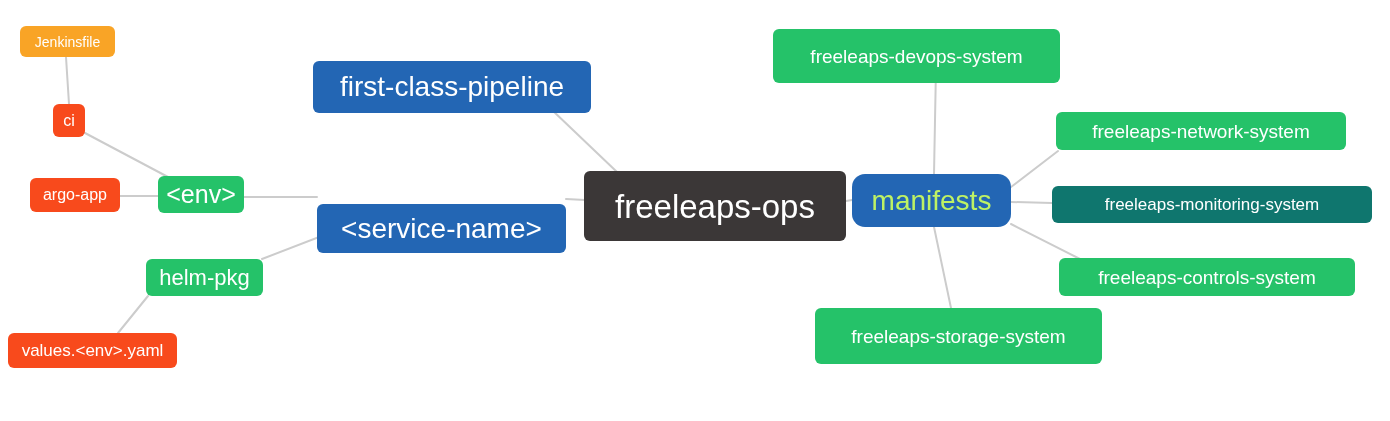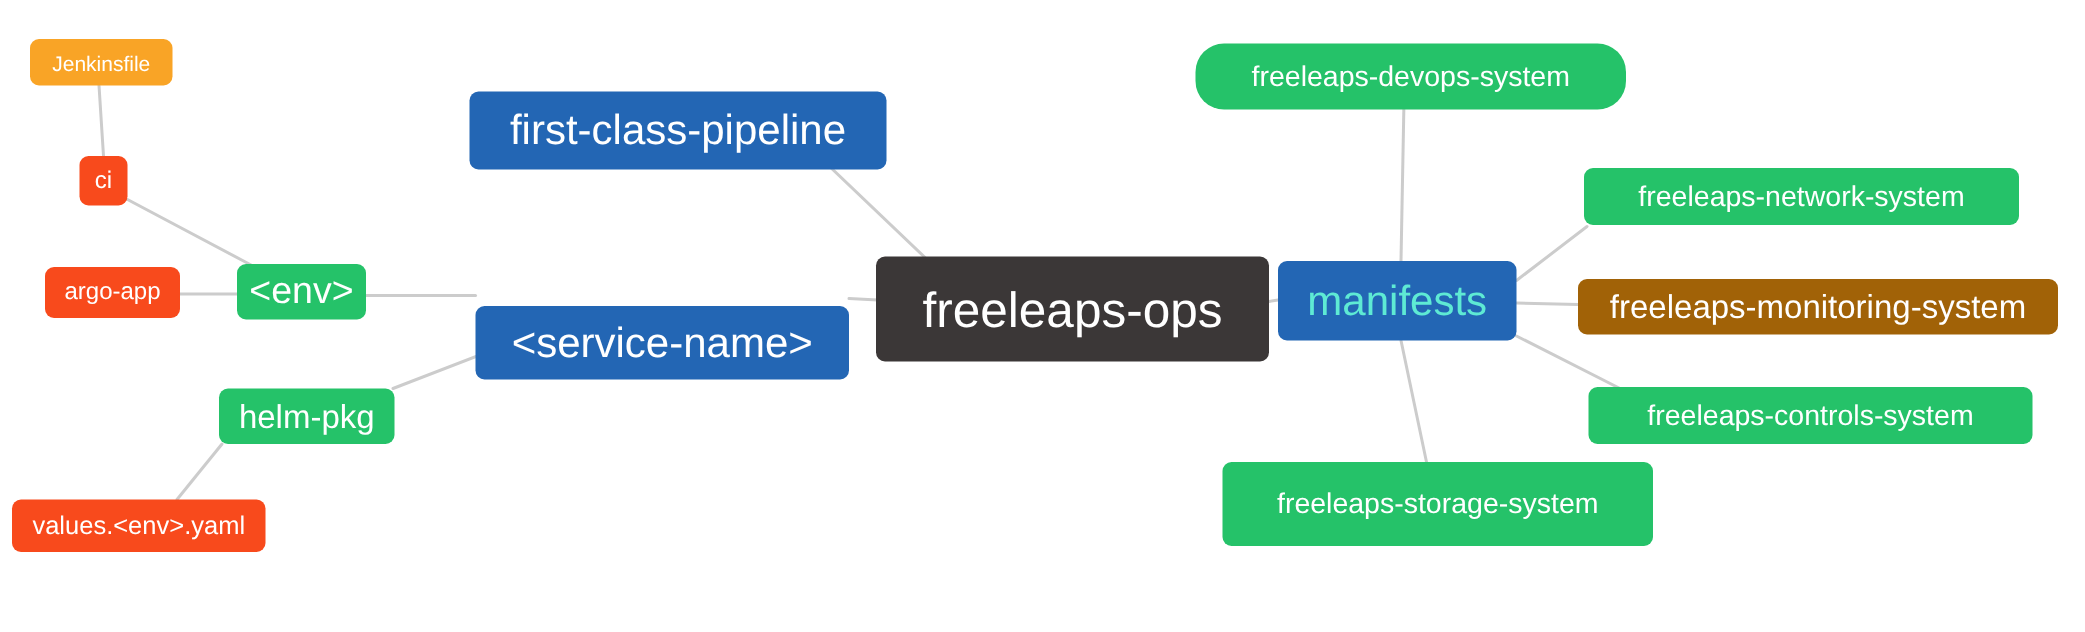--- a/index.html
+++ b/index.html
@@ -60,19 +60,19 @@
     </svg>
 <div class="node" style="left: 20px; top: 26px; width: 95px; height: 31px; font-size: 14px; background: rgb(249, 164, 38); color: rgb(255, 255, 255);">Jenkinsfile</div>
     <div class="node" style="left: 53px; top: 104px; width: 32px; height: 33px; font-size: 16px; background: rgb(248, 74, 28); color: rgb(255, 255, 255);">ci</div>
     <div class="node" style="left: 30px; top: 178px; width: 90px; height: 34px; font-size: 16px; background: rgb(248, 74, 28); color: rgb(255, 255, 255);">argo-app</div>
     <div class="node" style="left: 158px; top: 176px; width: 86px; height: 37px; font-size: 25px; background: rgb(37, 194, 105); color: rgb(255, 255, 255);">&lt;env&gt;</div>
     <div class="node" style="left: 146px; top: 259px; width: 117px; height: 37px; font-size: 22px; background: rgb(37, 194, 105); color: rgb(255, 255, 255);">helm-pkg</div>
     <div class="node" style="left: 8px; top: 333px; width: 169px; height: 35px; font-size: 17px; background: rgb(248, 74, 28); color: rgb(255, 255, 255);">values.&lt;env&gt;.yaml</div>
     <div class="node" style="left: 313px; top: 37px; width: 278px; height: 52px; font-size: 28px; background: rgb(35, 102, 180); color: rgb(255, 255, 255); margin-top: 24px;">first-class-pipeline</div>
     <div class="node" style="left: 317px; top: 172px; width: 249px; height: 49px; font-size: 28px; background: rgb(35, 102, 180); color: rgb(255, 255, 255); margin-top: 32px;">&lt;service-name&gt;</div>
     <div class="node" style="left: 584px; top: 171px; width: 262px; height: 70px; font-size: 33px; background: rgb(59, 55, 55); color: rgb(255, 255, 255);">freeleaps-ops</div>
-    <div class="node" style="left: 852px; top: 174px; width: 159px; height: 53px; font-size: 28px; background: rgb(35, 102, 180); color: #5eead4;">manifests</div>
-    <div class="node" style="left: 797px; top: 29px; width: 287px; height: 44px; font-size: 19px; background: rgb(37, 194, 105); color: rgb(255, 255, 255); border-radius: 19px;">freeleaps-devops-system</div>
+    <div class="node" style="left: 852px; top: 174px; width: 159px; height: 53px; font-size: 28px; background: rgb(35, 102, 180); color: #bef264; border-radius: 13px;">manifests</div>
+    <div class="node" style="left: 773px; top: 29px; width: 287px; height: 54px; font-size: 19px; background: rgb(37, 194, 105); color: rgb(255, 255, 255);">freeleaps-devops-system</div>
     <div class="node" style="left: 1056px; top: 112px; width: 290px; height: 38px; font-size: 19px; background: rgb(37, 194, 105); color: rgb(255, 255, 255);">freeleaps-network-system</div>
-    <div class="node" style="left: 1052px; top: 186px; width: 320px; height: 37px; font-size: 22px; background: #a16207; color: rgb(255, 255, 255);">freeleaps-monitoring-system</div>
+    <div class="node" style="left: 1052px; top: 186px; width: 320px; height: 37px; font-size: 17px; background: #0f766e; color: rgb(255, 255, 255);">freeleaps-monitoring-system</div>
     <div class="node" style="left: 1059px; top: 258px; width: 296px; height: 38px; font-size: 19px; background: rgb(37, 194, 105); color: rgb(255, 255, 255);">freeleaps-controls-system</div>
     <div class="node" style="left: 815px; top: 308px; width: 287px; height: 56px; font-size: 19px; background: rgb(37, 194, 105); color: rgb(255, 255, 255);">freeleaps-storage-system</div>
   </div>
 
 </body></html>

